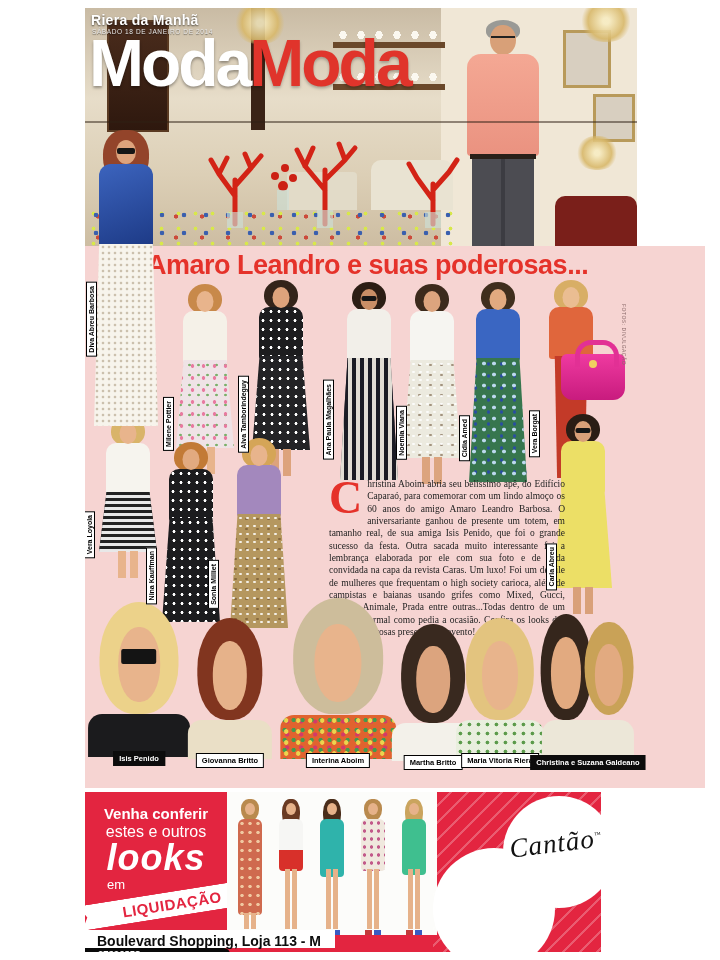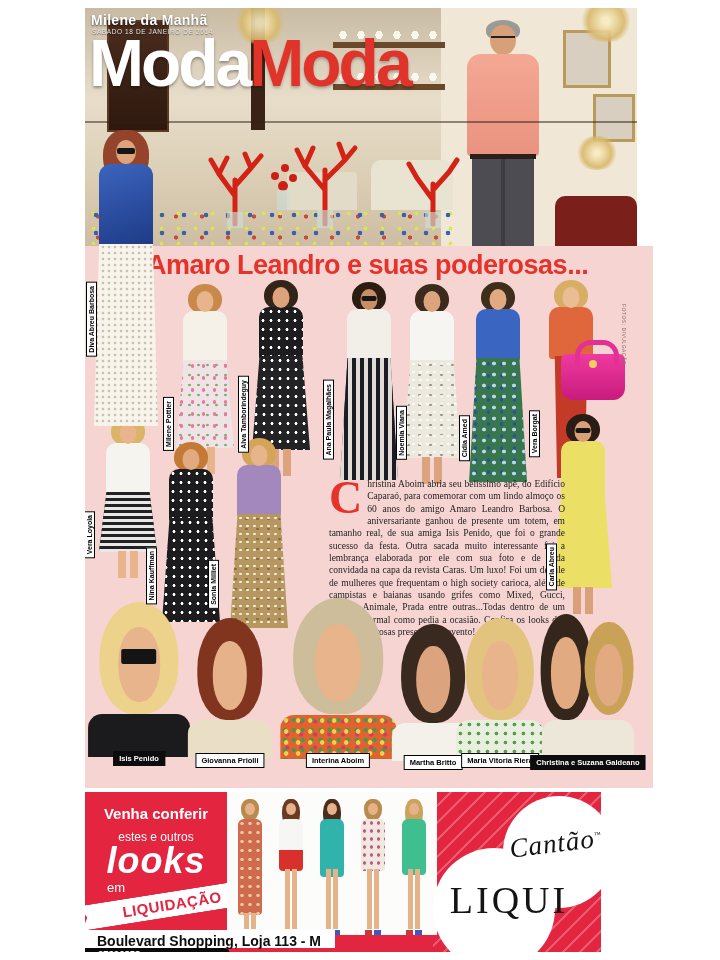--- a/index.html
+++ b/index.html
@@ -55,21 +55,21 @@
         text-shadow:0 1px 1px rgba(0,0,0,.5);}
   .bigtitle{position:absolute;left:4px;top:22px;font-size:66px;font-weight:bold;letter-spacing:-3px;
         line-height:1;margin:0;z-index:5;}
   .t-white{color:#fff;text-shadow:0 2px 3px rgba(0,0,0,.35);}
   .t-red{color:#e0342b;text-shadow:0 2px 3px rgba(0,0,0,.25);}
   .byline{position:absolute;left:80px;top:93px;font-size:17px;font-weight:bold;color:#0e0e0e;z-index:5;
         text-shadow:1px 0 0 #fff,-1px 0 0 #fff,0 1px 0 #fff,0 -1px 0 #fff,1px 1px 0 #fff,-1px -1px 0 #fff;}
   .hline{position:absolute;left:0;top:113px;width:100%;height:2px;background:rgba(45,32,20,.5);z-index:4;}
 
   
-  .pink{position:absolute;left:85px;top:246px;width:568px;height:542px;background:#f6d4d2;overflow:hidden;}
+  .pink{position:absolute;left:85px;top:246px;width:620px;height:542px;background:#f6d4d2;overflow:hidden;}
   .headline{position:absolute;left:62px;top:4px;margin:0;font-size:27px;font-weight:800;
         color:#e5322a;letter-spacing:-.5px;}
 
   
   .person{position:absolute;}
   .p-hair{position:absolute;left:50%;top:0;transform:translateX(-50%);width:34px;height:30px;
         border-radius:50% 50% 46% 46%;background:var(--hair,#553a22);}
   .p-face{position:absolute;left:50%;top:7px;transform:translateX(-50%);width:17px;height:21px;
         border-radius:50%;background:var(--skin,#e0a87f);z-index:1;}
   .shades .p-face::after{content:"";position:absolute;left:6%;top:32%;width:88%;height:26%;
@@ -170,21 +170,21 @@
   .pat-floral-mix .po-shoulders{background-image:radial-gradient(circle,#ecd44e 2px,rgba(0,0,0,0) 2.6px),
         radial-gradient(circle,#3f9b4f 1.8px,rgba(0,0,0,0) 2.4px),radial-gradient(circle,#d43a68 1.8px,rgba(0,0,0,0) 2.4px);
         background-size:12px 11px,9px 10px,14px 13px;}
   .pat-floral-green .po-shoulders{background-image:radial-gradient(circle,#5a9a4a 1.6px,rgba(0,0,0,0) 2.2px);
         background-size:9px 9px;}
 
   
   .ad{position:absolute;left:85px;top:792px;width:516px;height:160px;background:#e32540;overflow:hidden;}
   .ad-left{position:absolute;left:0;top:0;width:142px;height:160px;color:#fff;text-align:center;}
   .ad-l1{margin-top:13px;font-size:15px;font-weight:bold;}
-  .ad-l2{font-size:12px;margin-top:8px;}
+  .ad-l2{font-size:16px;margin-top:1px;}
   .ad-l3{font-size:36px;font-style:italic;font-weight:bold;line-height:.95;letter-spacing:1px;}
   .ad-l4{font-size:13px;text-align:left;margin:2px 0 0 22px;}
   .ribbon{position:absolute;left:-6px;top:100px;width:158px;padding:4px 10px 4px 14px;background:#fff;
         color:#e32540;font-size:15px;font-weight:bold;letter-spacing:.5px;transform:rotate(-9deg);
         clip-path:polygon(0 0,100% 0,93% 50%,100% 100%,0 100%,4% 50%);text-align:center;}
   .ad-models{position:absolute;left:142px;top:0;width:206px;height:143px;background:#fcfcfa;
         display:flex;justify-content:space-around;align-items:flex-end;padding:0 2px;}
   .model{position:relative;width:36px;height:136px;}
   .m-hair{position:absolute;left:50%;top:0;transform:translateX(-50%);width:18px;height:22px;
         border-radius:50% 50% 60% 60%;background:#b98a4e;}
@@ -268,21 +268,21 @@
     <div class="man">
       <div class="hair"></div>
       <div class="face"></div>
       <div class="glasses"></div>
       <div class="collar"></div>
       <div class="polo"></div>
       <div class="belt"></div>
       <div class="pants"></div>
     </div>
 
-    <div class="masthead">Milene da Manhã</div>
+    <div class="masthead">Riera da Manhã</div>
     <div class="dateline">SÁBADO 18 DE JANEIRO DE 2014</div>
     <h1 class="bigtitle"><span class="t-white">Moda</span><span class="t-red">Moda</span></h1>
     <div class="hline"></div>
   </header>
 
   <section class="pink">
     <h2 class="headline">Amaro Leandro e suas poderosas...</h2>
 
     <div class="row1">
         <div class="person pat-floral-pink" style="--hair: #c8894a; --skin: #e8b48c; --top: #f5f1e8; --bottom: #efe3e6;">
@@ -382,21 +382,21 @@
     <div class="po-face"></div>
 
     <div class="po-shoulders"></div>
     <span class="hlabel">Isis Penido</span>
   </div>
         <div class="portrait" style="--hair: #81351f; --skin: #e6b28a; --top: #eadfc6;">
     <div class="po-hair"></div>
     <div class="po-face"></div>
 
     <div class="po-shoulders"></div>
-    <span class="hlabel">Giovanna Priolli</span>
+    <span class="hlabel">Giovanna Britto</span>
   </div>
         <div class="portrait pat-floral-mix" style="--hair: #cdbd9b; --skin: #e8b48c; --top: #e0632f;">
     <div class="po-hair"></div>
     <div class="po-face"></div>
 
     <div class="po-shoulders"></div>
     <span class="hlabel">Interina Aboim</span>
   </div>
         <div class="portrait" style="--hair: #39291f; --skin: #dca47e; --top: #f3f1ea;">
     <div class="po-hair"></div>
@@ -473,21 +473,20 @@
           <div class="m-face"></div>
           <div class="m-dress"></div>
           <div class="m-legs"></div>
           <div class="m-shoes"></div>
         </div>
     </div>
     <div class="ad-right">
       <div class="circ c2"></div>
       <div class="circ c1"></div>
       <div class="cantao"><span>Cantão</span><sup>™</sup></div>
-      <div class="liqui">LIQUI</div>
     </div>
   </section>
 
   <div class="addr-band"></div>
   <div class="address">Boulevard Shopping, Loja 113 - M</div>
   <div class="phone-pill">27326858</div>
   <div class="bottom-white"></div>
 
 </div>
 

